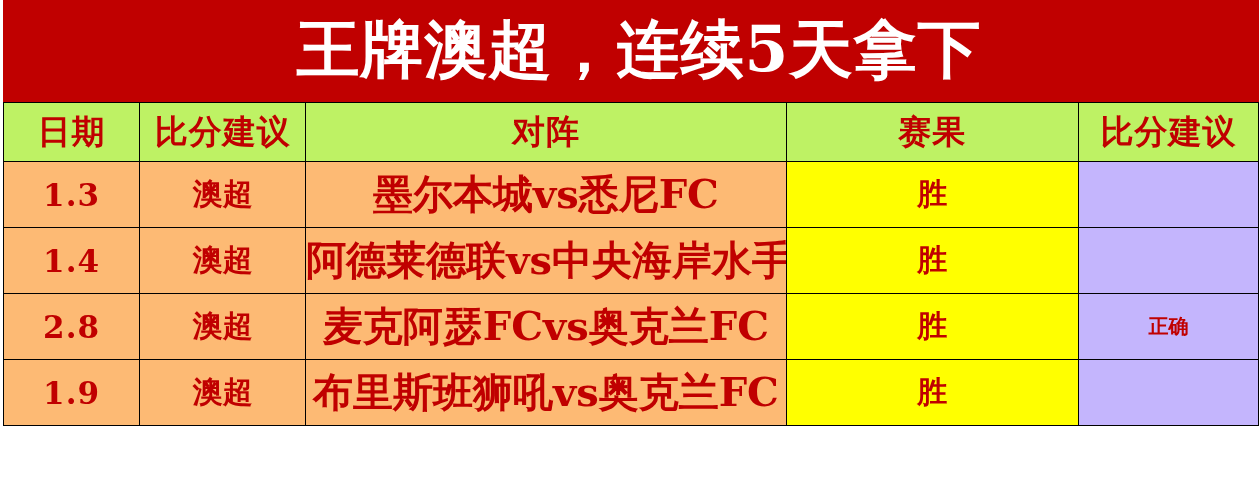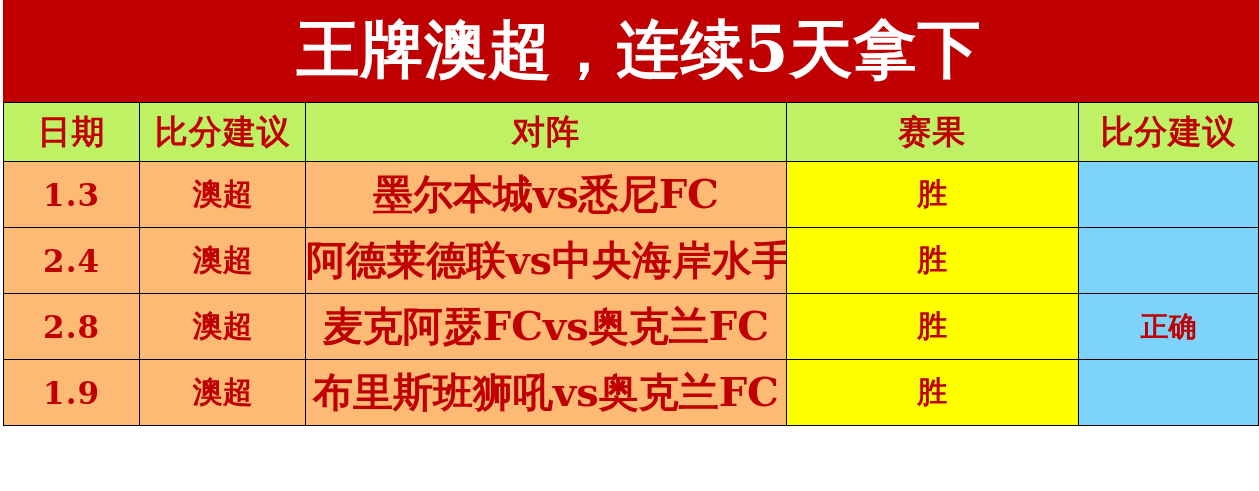--- a/index.html
+++ b/index.html
@@ -95,22 +95,22 @@
     letter-spacing: 1px;
   }
   .body-row td.cell-match {
     font-size: 40px;
   }
   .body-row td.cell-result {
     background: #ffff00;
     font-size: 30px;
   }
   .body-row td.cell-score {
-    background: #7dd3fc;
-    font-size: 28px;
+    background: #c4b5fd;
+    font-size: 20px;
   }
 </style>
 </head>
 <body>
 
 <div class="sheet">
 
   <div class="title-banner">
     <span class="title-text">王牌澳超，连续5天拿下</span>
   </div>
@@ -134,21 +134,21 @@
     </thead>
     <tbody>
       <tr class="body-row">
         <td class="cell-date">1.3</td>
         <td class="cell-type">澳超</td>
         <td class="cell-match">墨尔本城vs悉尼FC</td>
         <td class="cell-result">胜</td>
         <td class="cell-score"></td>
       </tr>
       <tr class="body-row">
-        <td class="cell-date">2.4</td>
+        <td class="cell-date">1.4</td>
         <td class="cell-type">澳超</td>
         <td class="cell-match">阿德莱德联vs中央海岸水手</td>
         <td class="cell-result">胜</td>
         <td class="cell-score"></td>
       </tr>
       <tr class="body-row">
         <td class="cell-date">2.8</td>
         <td class="cell-type">澳超</td>
         <td class="cell-match">麦克阿瑟FCvs奥克兰FC</td>
         <td class="cell-result">胜</td>

